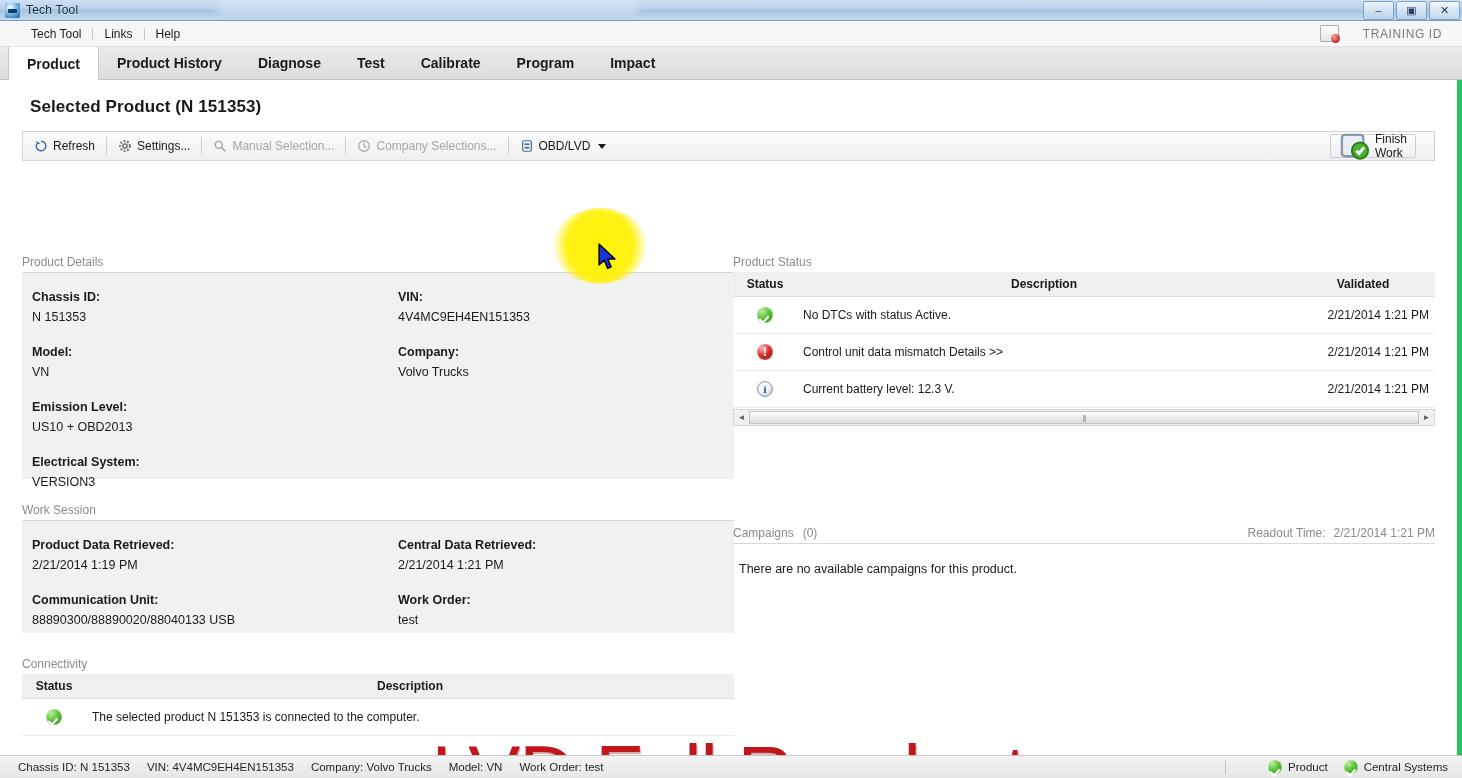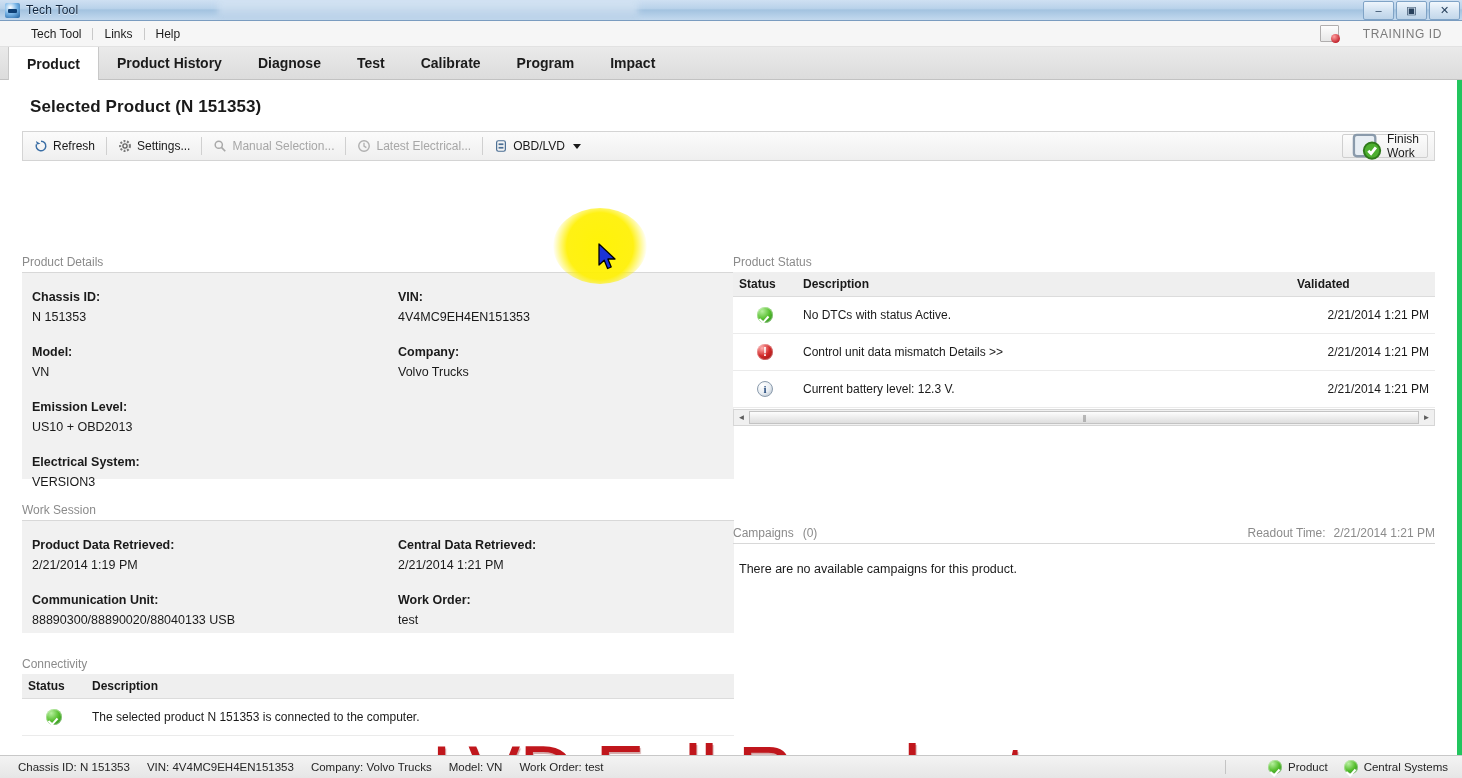--- a/index.html
+++ b/index.html
@@ -159,21 +159,21 @@
   .tbtn.disabled { color: #a7a7a7; }
   .tsep { width: 1px; height: 18px; background: #d0d0d0; }
   .tbtn .gi { width: 14px; height: 14px; flex: 0 0 auto; }
   .caret {
     width: 0; height: 0; margin-left: 3px;
     border-left: 4px solid transparent;
     border-right: 4px solid transparent;
     border-top: 5px solid #1a1a1a;
   }
   .finish-work {
-    position: absolute; right: 6px; top: 2px;
+    position: absolute; right: 18px; top: 2px;
     display: flex; align-items: center; gap: 5px;
     height: 22px; padding: 0 8px;
     font-size: 12px; color: #1a1a1a;
     border: 1px solid #cfcfcf;
     background: linear-gradient(to bottom,#fcfcfc,#efefef);
     border-radius: 2px;
   }
 
   
   .panels {
@@ -209,21 +209,21 @@
   }
   .field .val {
     font-size: 12.5px; color: #1a1a1a; line-height: 20px;
   }
 
   
   .tbl { width: 100%; border-collapse: collapse; }
   .tbl thead th {
     background: #efefef;
     font-size: 12px; font-weight: bold; color: #1a1a1a;
-    text-align: left;
+    text-align: center;
     padding: 5px 6px;
     border-bottom: 1px solid #dcdcdc;
   }
   .tbl tbody td {
     font-size: 12px; color: #1a1a1a;
     padding: 10px 6px;
     border-bottom: 1px solid #ebebeb;
     background: #ffffff;
   }
   .col-status { width: 52px; text-align: center; }
@@ -413,21 +413,21 @@
         </svg>
         <span>Manual Selection...</span>
       </div>
       <div class="tsep"></div>
 
       <div class="tbtn disabled">
         <svg class="gi" viewBox="0 0 16 16">
           <circle cx="8" cy="8" r="6" fill="none" stroke="#b0b0b0" stroke-width="1.6"></circle>
           <path d="M8 4.4 V8.2 L10.7 9.8" fill="none" stroke="#b0b0b0" stroke-width="1.5"></path>
         </svg>
-        <span>Latest Electrical...</span>
+        <span>Company Selections...</span>
       </div>
       <div class="tsep"></div>
 
       <div class="tbtn">
         <svg class="gi" viewBox="0 0 16 16">
           <rect x="3" y="2" width="10" height="12" rx="2" fill="none" stroke="#4b6f94" stroke-width="1.4"></rect>
           <rect x="5.2" y="5" width="5.6" height="2" fill="#4b6f94"></rect>
           <rect x="5.2" y="9" width="5.6" height="2" fill="#4b6f94"></rect>
         </svg>
         <span>OBD/LVD</span>

